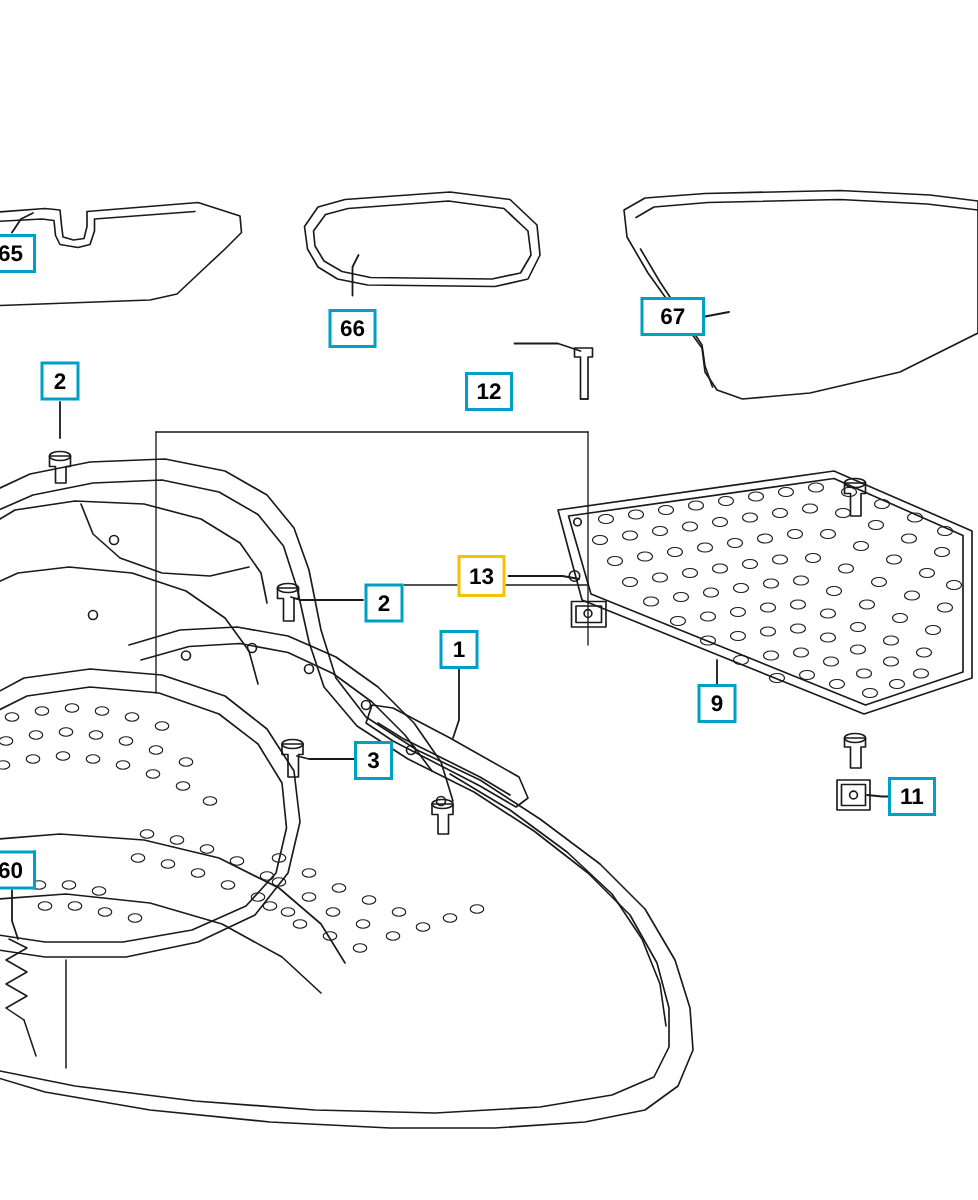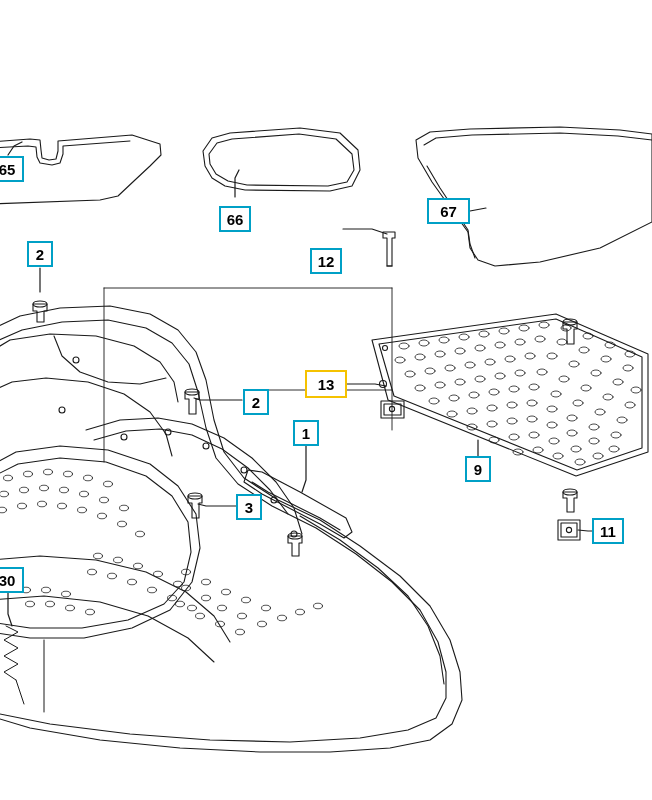--- a/index.html
+++ b/index.html
@@ -357,35 +357,35 @@
     </div>
   <div class="callout" style="left:310px; top:216px; width:32px; height:26px;margin-top:32px;">
       <span>12</span>
     </div>
   <div class="callout" style="left:427px; top:198px; width:43px; height:26px;">
       <span>67</span>
     </div>
   <div class="callout" style="left:27px;  top:241px; width:26px; height:26px;">
       <span>2</span>
     </div>
-  <div class="callout highlight" style="left:305px; top:370px; width:42px; height:28px;">
+  <div class="callout highlight" style="left:305px; top:370px; width:32px; height:28px;">
       <span>13</span>
     </div>
   <div class="callout" style="left:243px; top:389px; width:26px; height:26px;">
       <span>2</span>
     </div>
   <div class="callout" style="left:293px; top:420px; width:26px; height:26px;">
       <span>1</span>
     </div>
   <div class="callout" style="left:465px; top:456px; width:26px; height:26px;">
       <span>9</span>
     </div>
   <div class="callout" style="left:236px; top:494px; width:26px; height:26px;">
       <span>3</span>
     </div>
   <div class="callout" style="left:592px; top:518px; width:32px; height:26px;">
       <span>11</span>
     </div>
   <div class="callout clipped-left" style="left:-8px;  top:567px; width:32px; height:26px;">
-      <span>30</span>
+      <span>60</span>
     </div>
 
 </div>
 
 </body></html>

